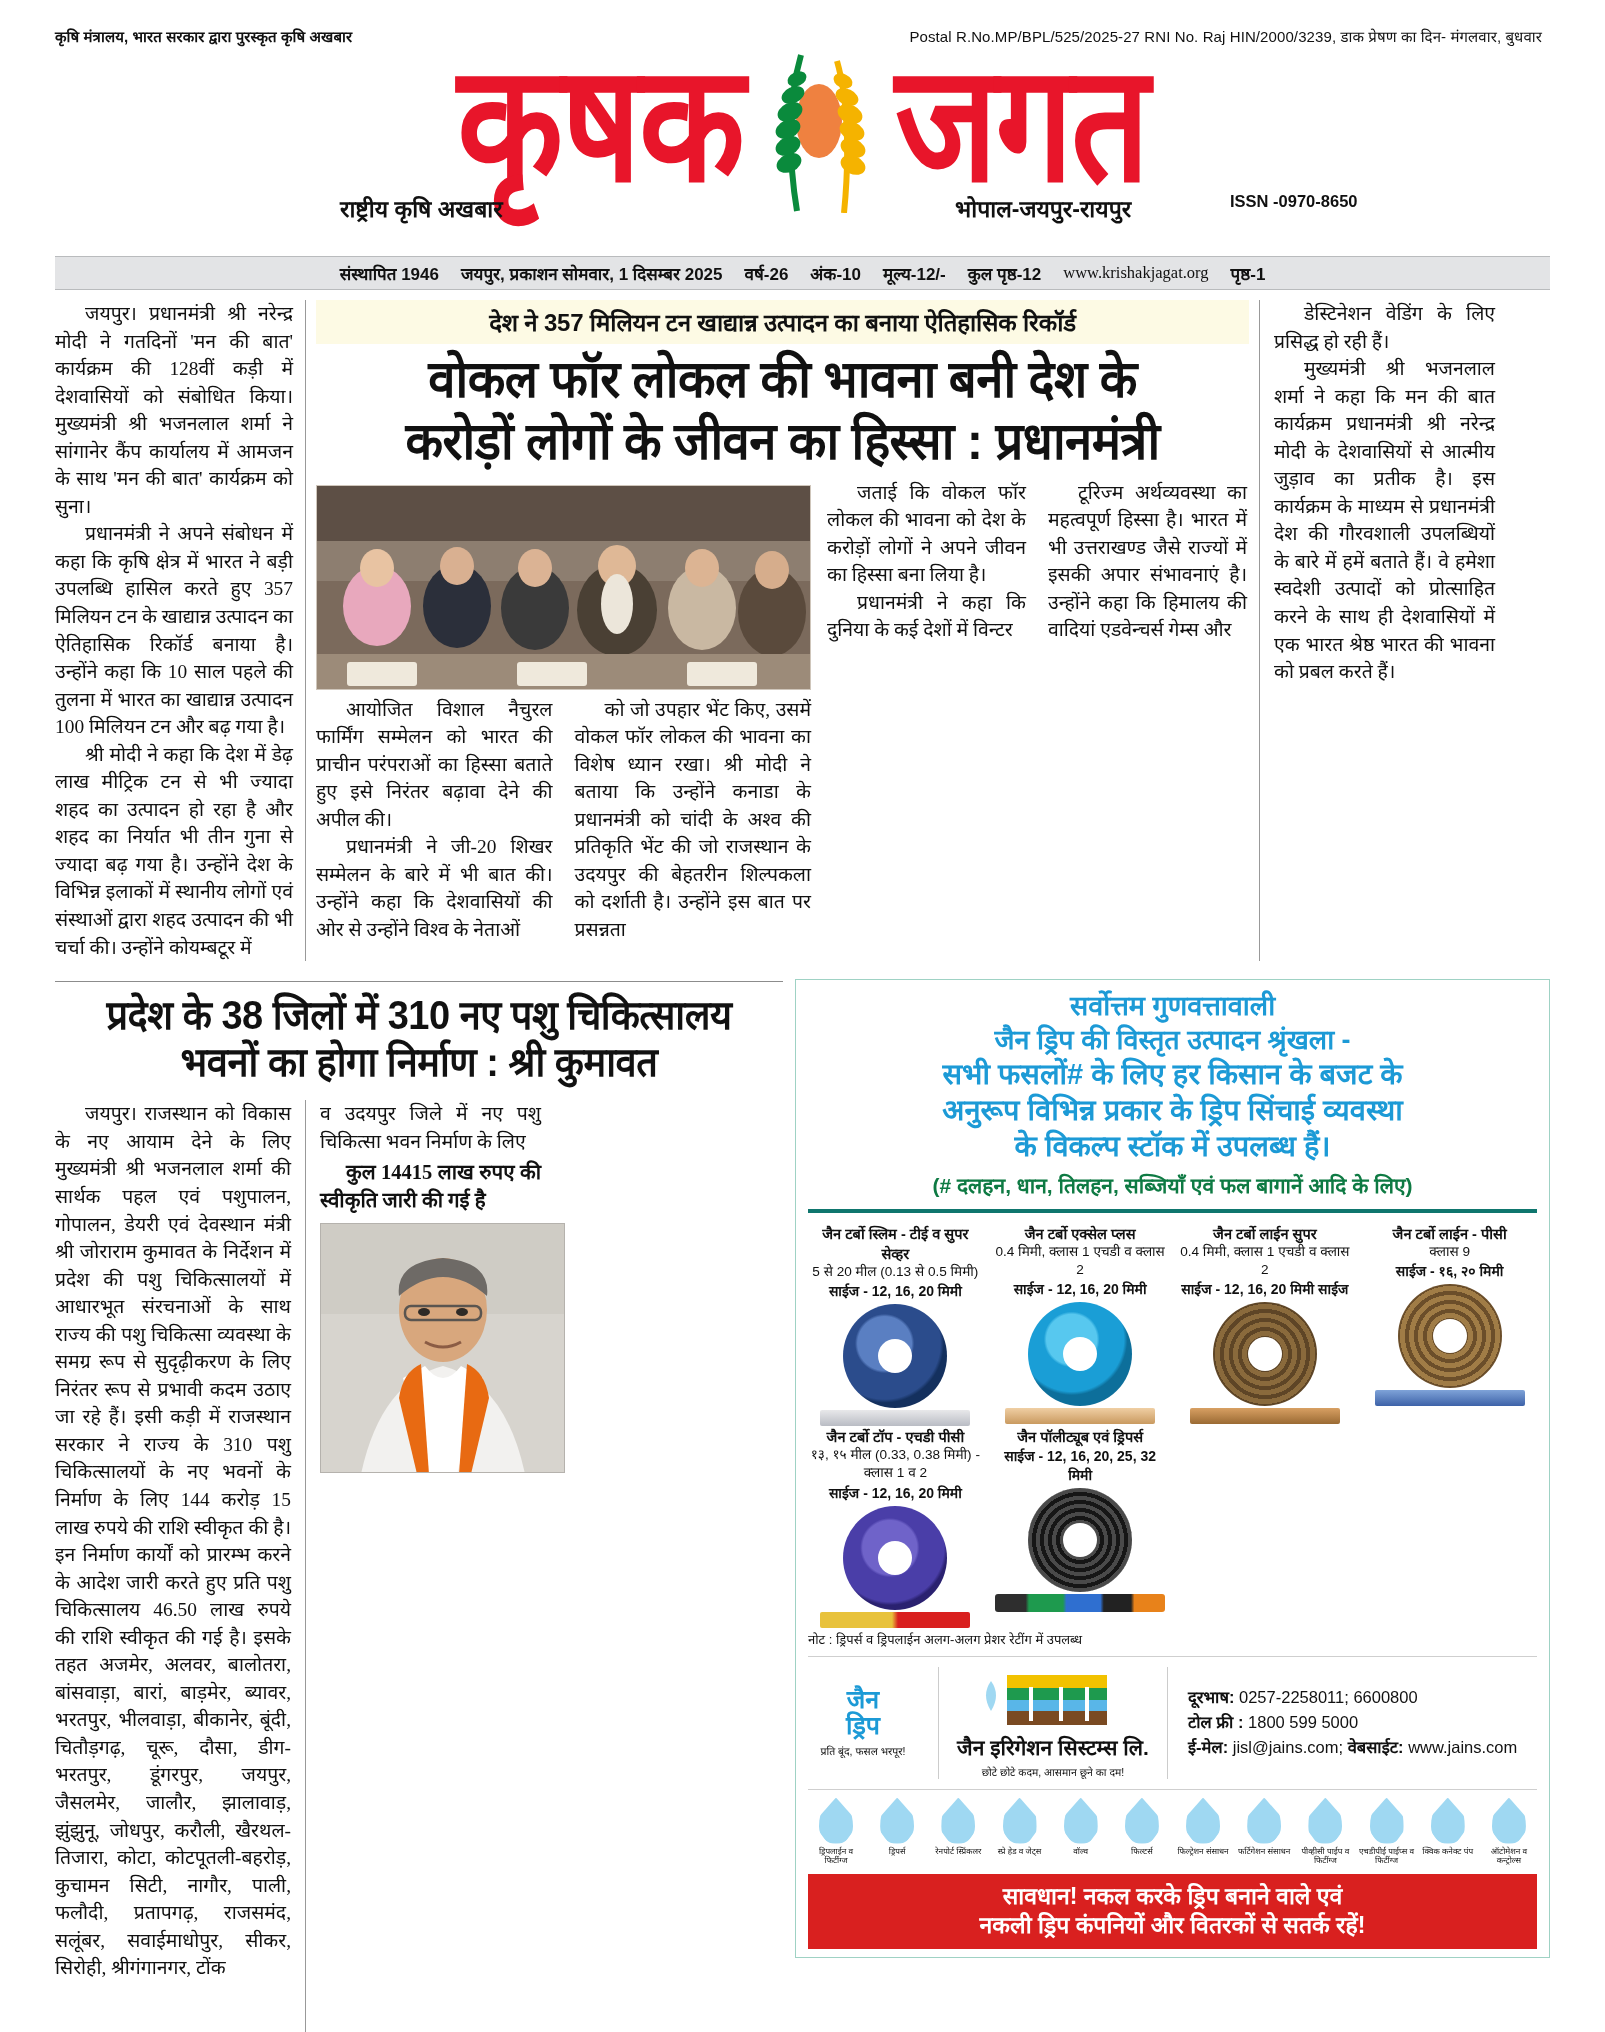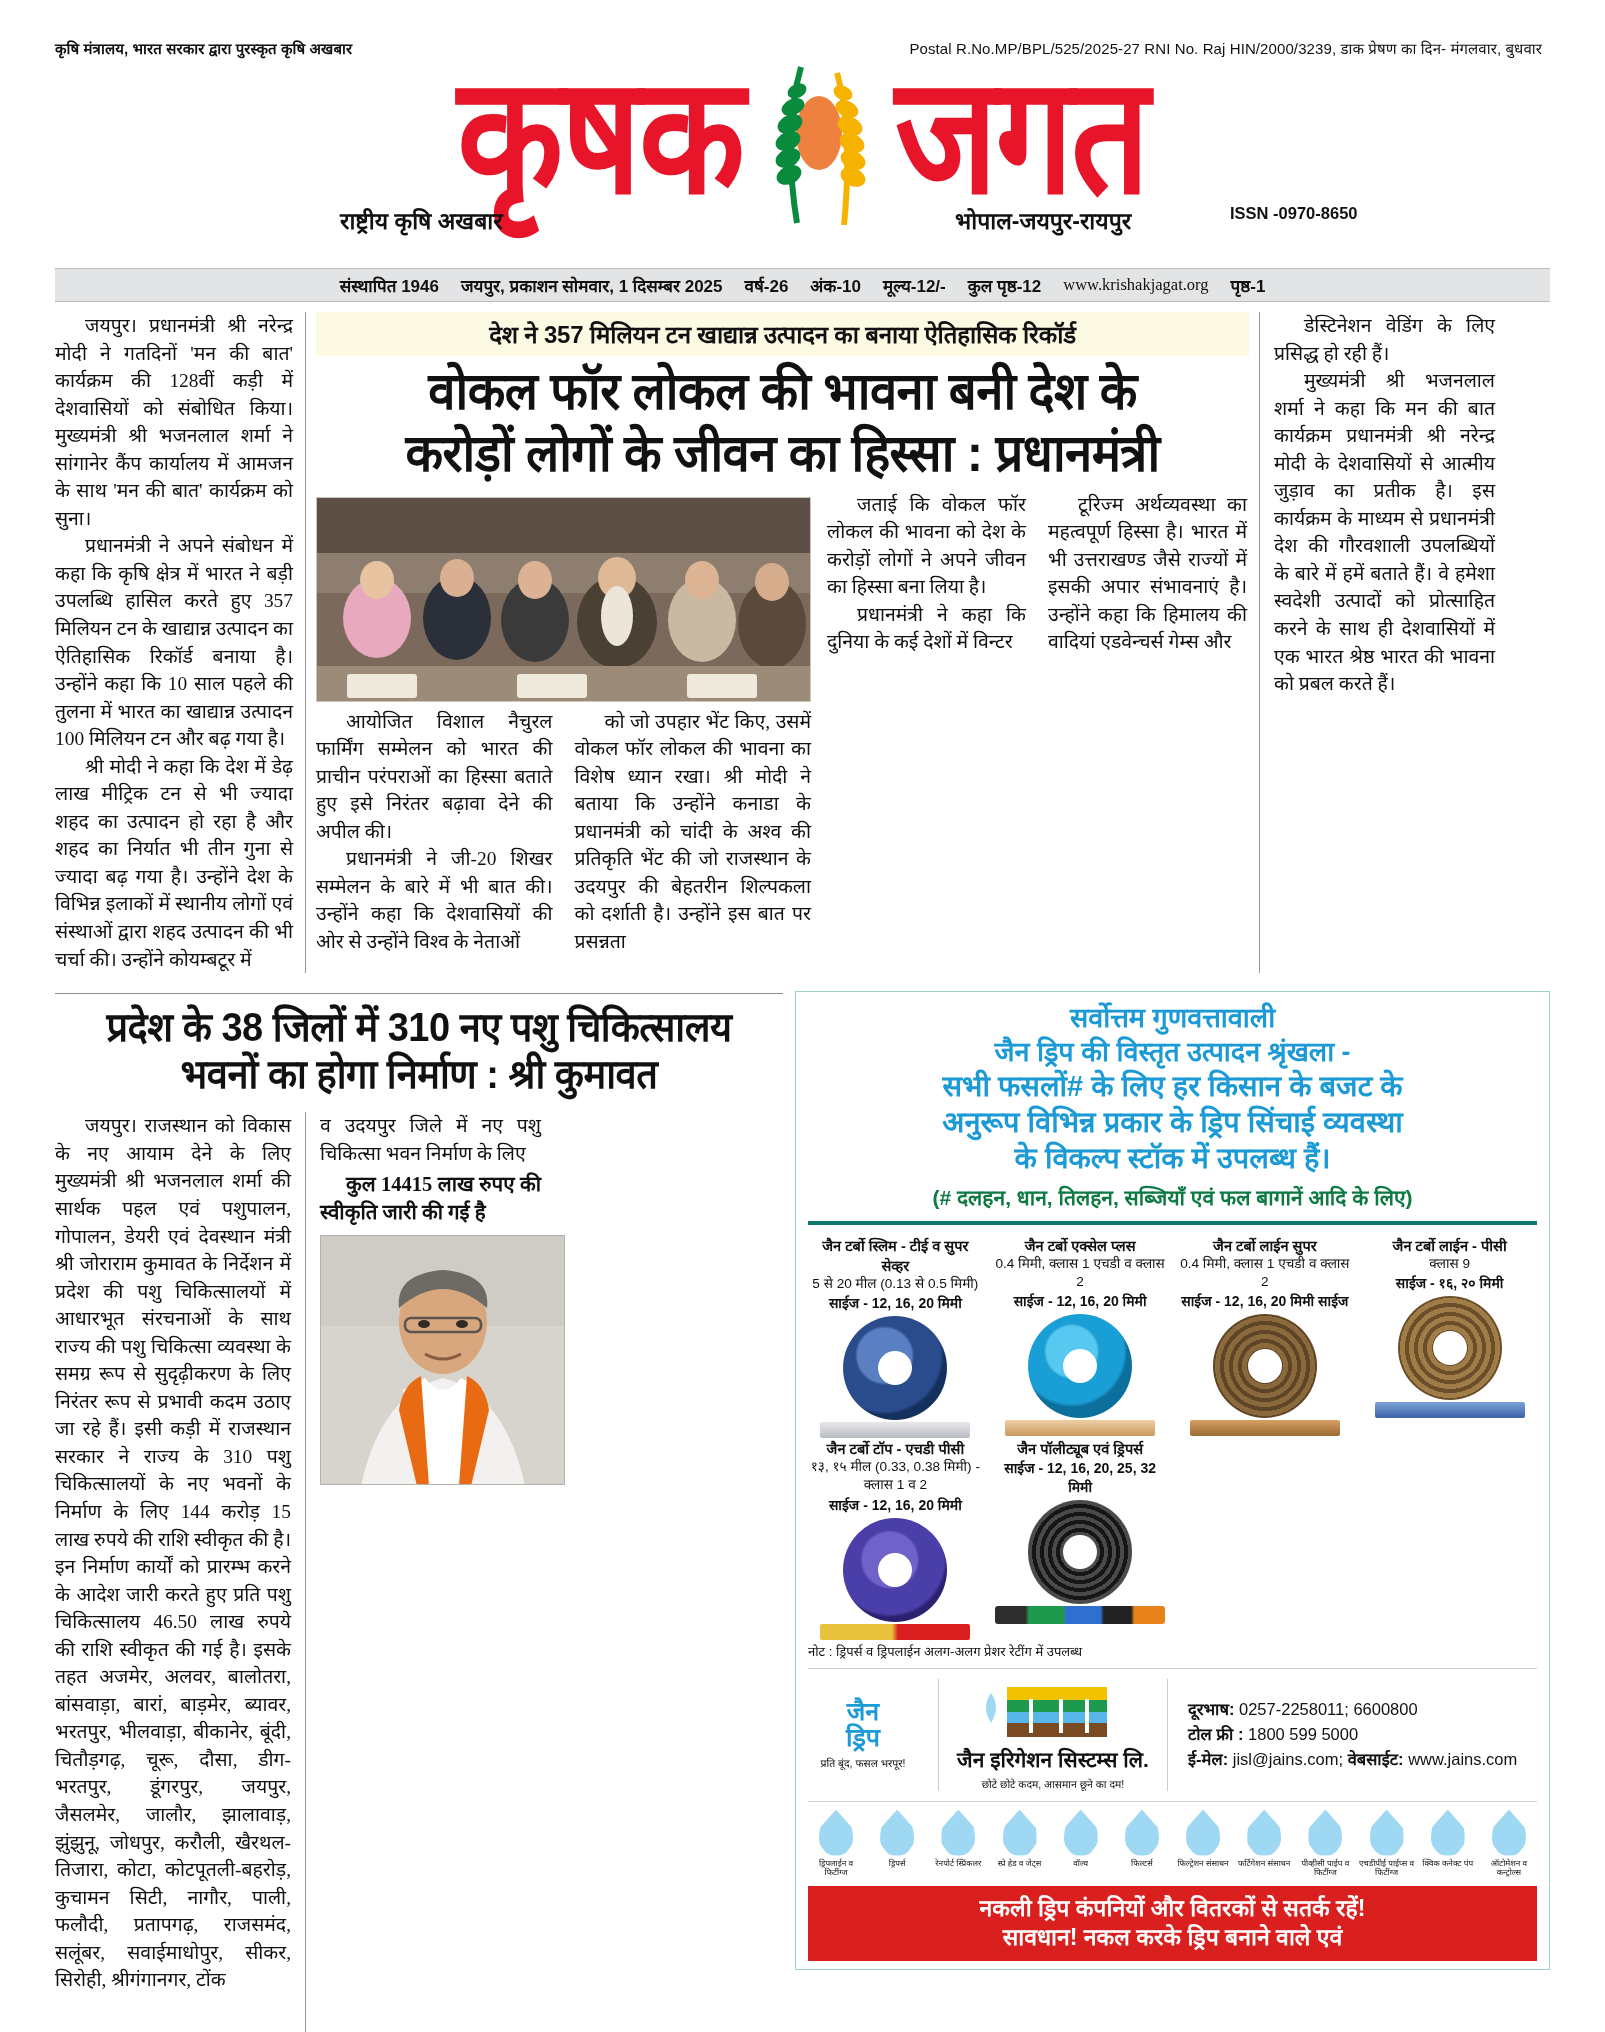--- a/index.html
+++ b/index.html
@@ -5,21 +5,21 @@
   * { box-sizing: border-box; }
   html, body { margin:0; padding:0; }
   body {
     width: 1605px;
     height: 2032px;
     background: #ffffff;
     font-family: "Liberation Serif", "DejaVu Serif", serif;
     color: #111;
     overflow: hidden;
   }
-  .page { width:1605px; height:2032px; position:relative; padding: 12px 55px; }
+  .page { width:1605px; height:2032px; position:relative; padding: 0 55px; }
 
   
   .topstrip {
     display:flex; justify-content:space-between; align-items:baseline;
     padding-top: 26px; font-size: 15.5px; letter-spacing:0.1px;
   }
   .topstrip .left { font-weight:700; font-family:"Liberation Sans", sans-serif; font-size:15px;}
   .topstrip .right { font-family:"Liberation Sans", sans-serif; font-size:15px; margin-right: 8px;}
 
   
@@ -497,19 +497,19 @@
               <div class="drop"></div>
               <div class="lbl">क्विक कनेक्ट पंप</div>
             </div>
           <div class="ic">
               <div class="drop"></div>
               <div class="lbl">ऑटोमेशन व कन्ट्रोल्स</div>
             </div>
         </div>
 
         <div class="warnbar">
+          <div>सावधान! नकल करके ड्रिप बनाने वाले एवं</div>
           <div>नकली ड्रिप कंपनियों और वितरकों से सतर्क रहें!</div>
-          <div>सावधान! नकल करके ड्रिप बनाने वाले एवं</div>
         </div>
       </div>
     </div>
   </div>
 </div>
 
 </body></html>

